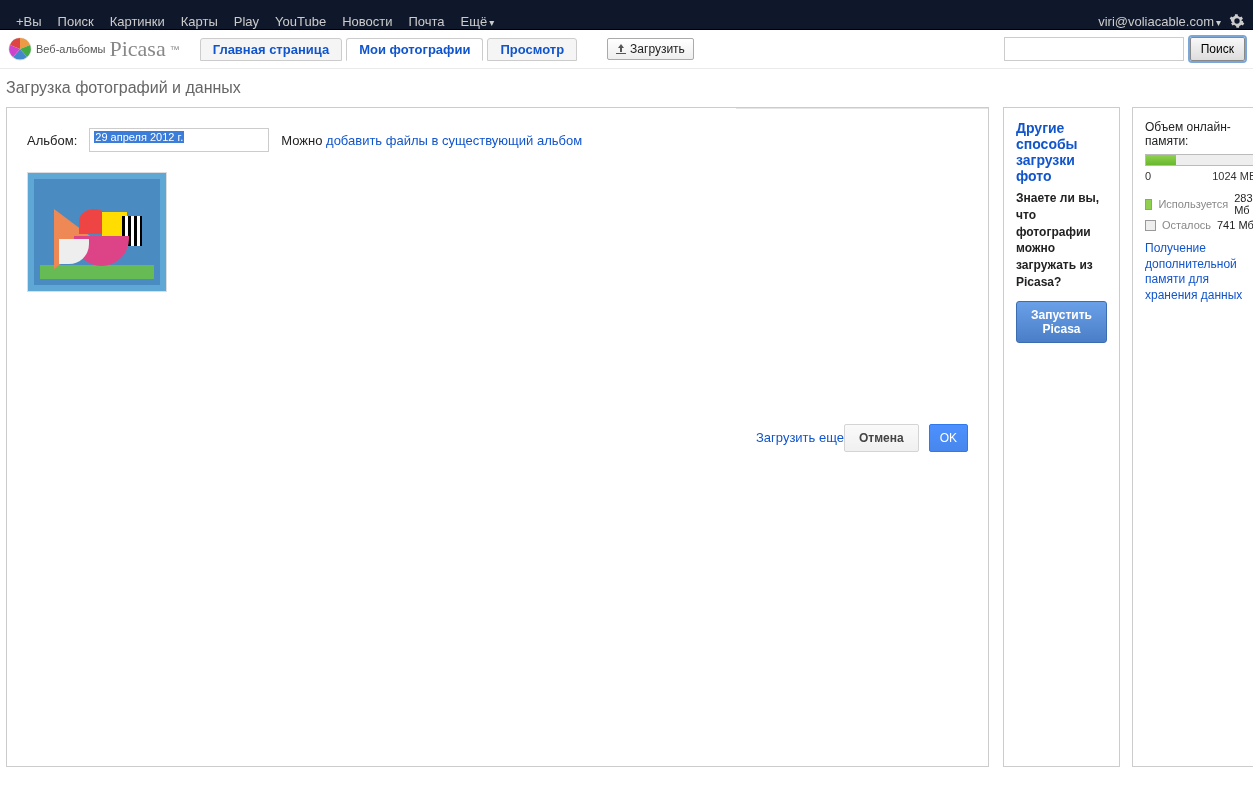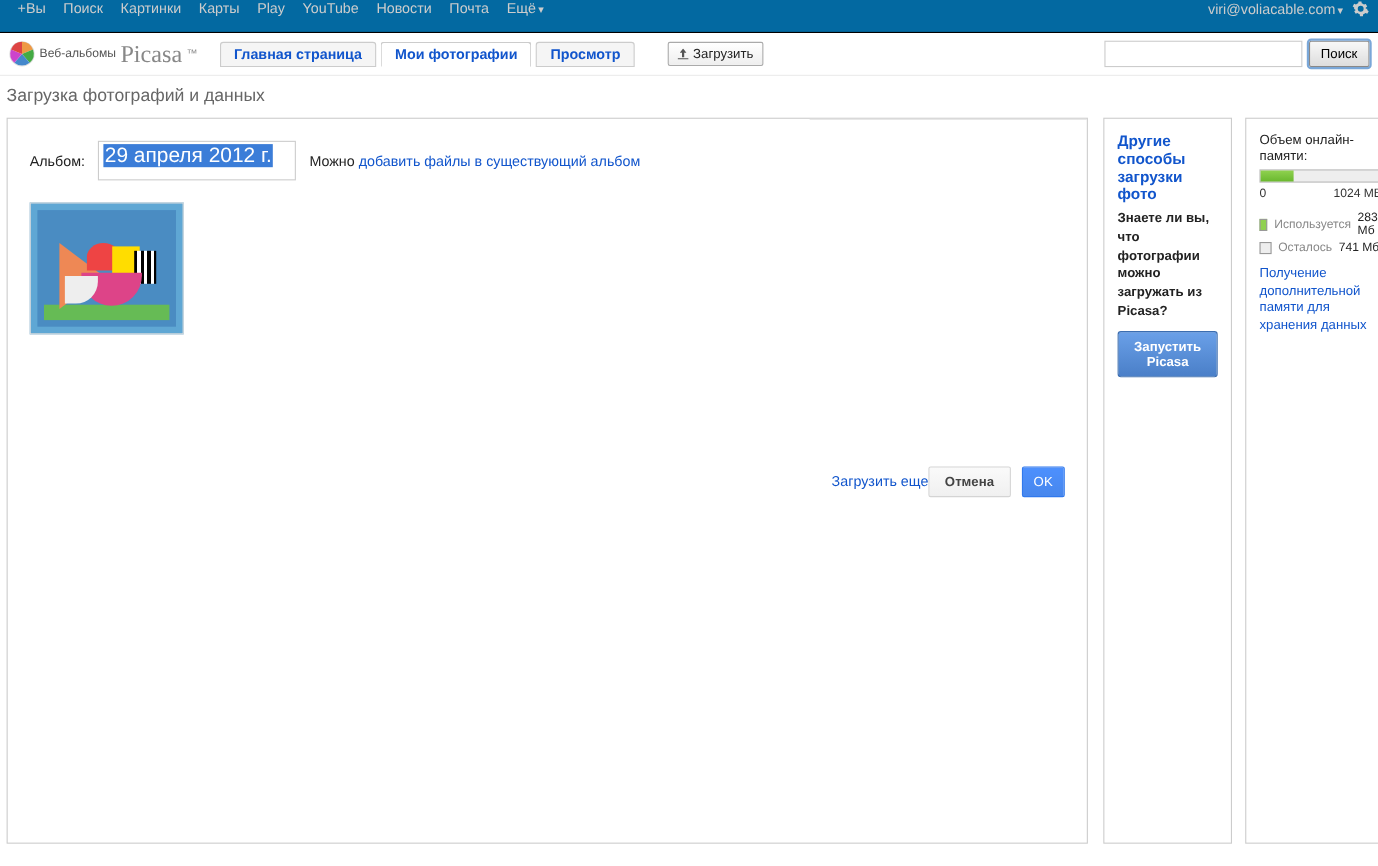--- a/index.html
+++ b/index.html
@@ -1,19 +1,19 @@
 <!DOCTYPE html>
 <html><head>
 <meta charset="utf-8">
 <style>
 * { box-sizing: border-box; margin: 0; padding: 0; }
 body { font-family: Arial, sans-serif; font-size: 13px; color: #222; background: #fff; }
 
 
-.topbar { background: #0369a1; height: 30px; display: flex; align-items: flex-start; justify-content: space-between; padding: 0 8px; border-bottom: 1px solid #000; }
+.topbar { background: #0f172a; height: 30px; display: flex; align-items: flex-end; justify-content: space-between; padding: 0 8px; border-bottom: 1px solid #000; }
 .topbar-left { display: flex; gap: 0; }
 .topbar-left a { color: #ccc; text-decoration: none; padding: 0 8px; font-size: 13px; }
 .topbar-right { display: flex; align-items: center; gap: 8px; color: #ccc; font-size: 13px; }
 .gear { width: 16px; height: 16px; }
 .dropdown-arrow::after { content: '▾'; font-size: 10px; margin-left: 2px; color: #ccc; }
 
 
 .header { display: flex; align-items: center; padding: 6px 8px; border-bottom: 1px solid #ebebeb; gap: 10px; }
 .logo-area { display: flex; align-items: center; gap: 4px; margin-right: 10px; }
 .picasa-ball { width: 24px; height: 24px; }
@@ -33,21 +33,21 @@
 
 .page-title { font-size: 16px; color: #666; padding: 10px 6px; }
 
 
 .container { display: flex; gap: 14px; padding: 0 6px 20px 6px; }
 .main-panel { flex: 1; border: 1px solid #ccc; display: flex; flex-direction: row; min-height: 660px; }
 .main-content { flex: 1; padding: 20px; }
 
 .album-row { display: flex; align-items: center; gap: 12px; margin-bottom: 20px; }
 .album-label { font-size: 13px; }
-.album-input { width: 180px; height: 36px; border: 1px solid #ccc; padding: 2px 4px; font-size: 19px; }
+.album-input { width: 180px; height: 24px; border: 1px solid #ccc; padding: 2px 4px; font-size: 11px; }
 .album-input .sel { background: #3b7dd8; color: #fff; padding: 0 1px; }
 .add-text { font-size: 13px; }
 .add-link { color: #1155cc; cursor: pointer; }
 
 .thumb { width: 140px; height: 120px; background: #5fa7d4; border: 1px solid #ddd; position: relative; overflow: hidden; }
 .thumb-inner { position: absolute; inset: 6px; background: #4a8cc2; }
 
 
 .bird-body { position:absolute; width:90px; height:70px; left:20px; top:25px; }
 .bb1{ position:absolute; width:0; height:0; border-left:40px solid #e85; border-top:30px solid transparent; border-bottom:30px solid transparent; left:0; top:5px;}

